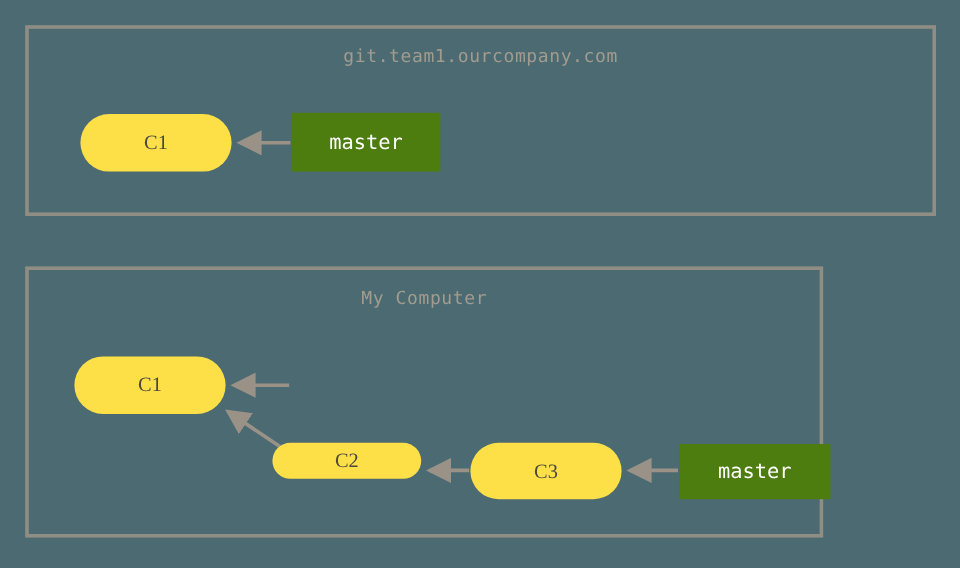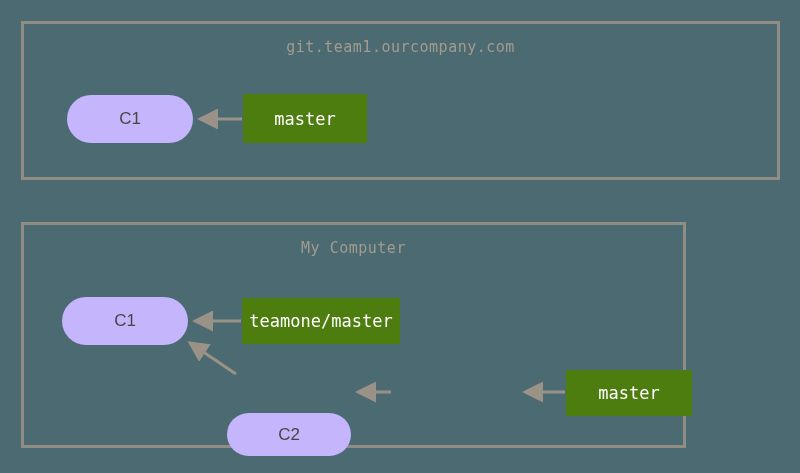--- a/index.html
+++ b/index.html
@@ -52,27 +52,27 @@
     letter-spacing: 0.5px;
     white-space: nowrap;
     user-select: none;
   }
   #panel-server .panel-title { top: 14px; }
   #panel-local  .panel-title { top: 14px; }
 
   
   .commit {
     position: absolute;
-    background: #c4b5fd;
+    background: #fde047;
     border-radius: 26px;
     display: flex;
     align-items: center;
     justify-content: center;
     color: #4a4740;
-    font-family: Liberation Sans, sans-serif;
+    font-family: Liberation Serif, serif;
     font-size: 17px;
     box-sizing: border-box;
     z-index: 3;
   }
 
   
   .branch {
     position: absolute;
     background: #4d7c0f;
     display: flex;
@@ -96,21 +96,21 @@
     pointer-events: none;
   }
 
   
   #commit-c1-server { left: 67px;  top: 95px;  width: 126px; height: 48px; }
   #branch-master-server { left: 243px; top: 94px; width: 124px; height: 49px; }
 
   
   #commit-c1-local  { left: 62px;  top: 297px; width: 126px; height: 48px; }
   #branch-teamone-master { left: 242px; top: 298px; width: 158px; height: 46px; }
-  #commit-c2-local  { left: 227px; top: 369px; width: 124px; height: 43px; margin-top: 44px; }
+  #commit-c2-local  { left: 227px; top: 369px; width: 124px; height: 30px; }
   #commit-c3-local  { left: 392px; top: 369px; width: 126px; height: 47px; }
   #branch-master-local { left: 566px; top: 370px; width: 126px; height: 46px; }
 </style>
 </head>
 <body>
 
 <div class="stage">
 
   <svg class="arrows" viewBox="0 0 800 473" width="800" height="473">
     <defs>
@@ -147,20 +147,20 @@
   <div class="commit" id="commit-c1-server">C1</div>
 
   <div class="branch" id="branch-master-server">master</div>
 
   <div class="panel" id="panel-local">
     <div class="panel-title">My Computer</div>
   </div>
 
   <div class="commit" id="commit-c1-local">C1</div>
 
-  <div class="branch" id="branch-teamone-master">teamone/master</div>
 
   <div class="commit" id="commit-c2-local">C2</div>
 
+  <div class="commit" id="commit-c3-local">C3</div>
 
   <div class="branch" id="branch-master-local">master</div>
 
 </div>
 
 </body></html>

